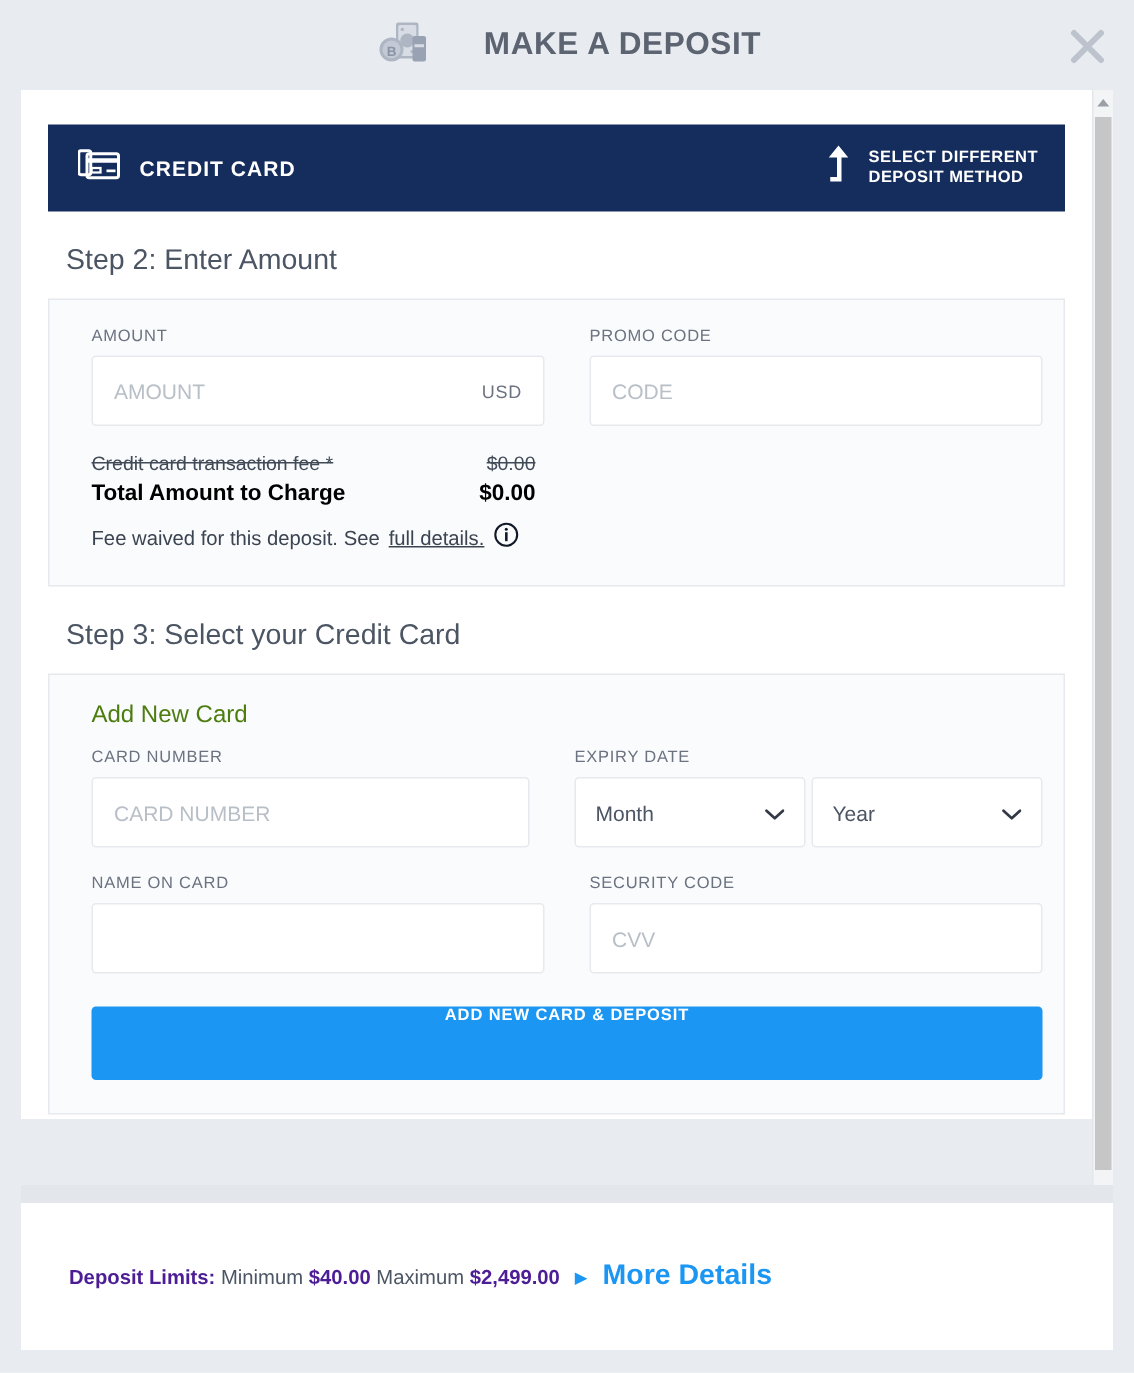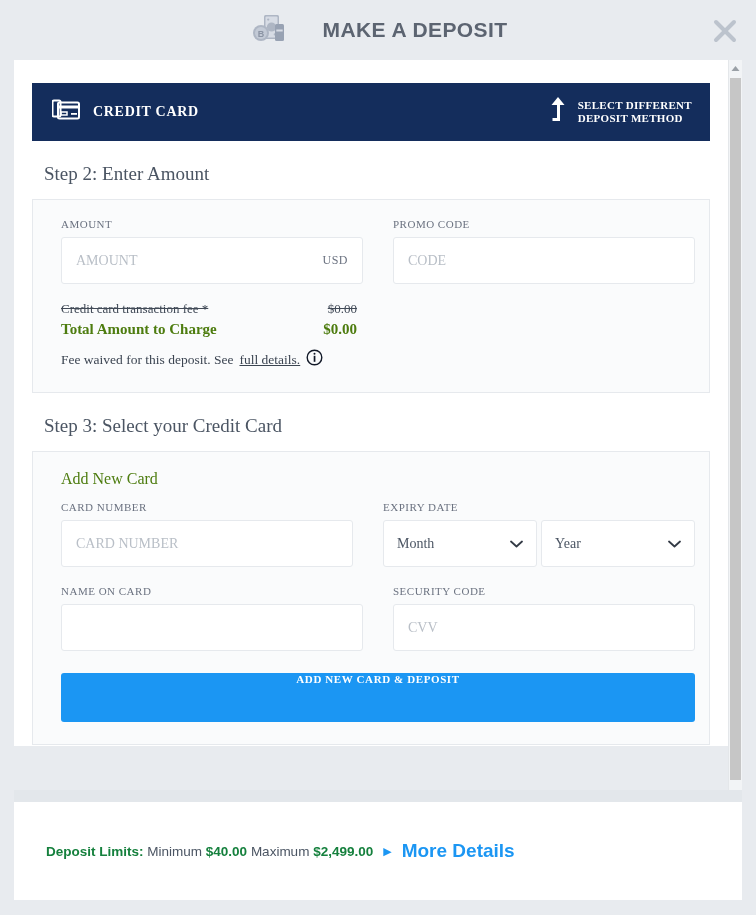--- a/index.html
+++ b/index.html
@@ -36,21 +36,20 @@
     display: flex; align-items: center; justify-content: center;
     cursor: pointer;
   }
 
   
   .panel {
     position: absolute; left: 14px; top: 60px;
     width: 728px; height: 686px;
     background: #ffffff;
     overflow: hidden;
-    font-family: Liberation Serif, serif;
   }
   .panel-inner {
     position: absolute; left: 0; top: 0;
     width: 714px; height: 730px;
     background: #ffffff;
     padding: 0;
   }
 
   
   .method-bar {
@@ -108,21 +107,21 @@
   
   .fee-block { margin-top: 17px; width: 296px; }
   .fee-line {
     display: flex; justify-content: space-between; align-items: baseline;
     font-size: 13px; color: #414a57;
     text-decoration: line-through;
     margin-bottom: 4px;
   }
   .total-line {
     display: flex; justify-content: space-between; align-items: baseline;
-    font-size: 15px; color: #4d7c0f; font-weight: bold;
+    font-size: 15px; color: #000000; font-weight: bold;
     margin-bottom: 11px;
   }
   .waived {
     font-size: 13.5px; color: #3b4451;
     display: flex; align-items: center; gap: 6px;
   }
   .waived u { text-decoration: underline; }
   .info-icon { display: inline-block; vertical-align: middle; }
 
   
@@ -163,21 +162,21 @@
     position: absolute; left: 14px; top: 802px;
     width: 728px; height: 98px;
     background: #ffffff;
     display: flex; align-items: center;
   }
   .footer-inner {
     display: flex; align-items: center; gap: 10px;
     margin-left: 32px;
     font-size: 13.5px; color: #4b5563;
   }
-  .footer-inner b { color: #15803d; }
+  .footer-inner b { color: #4c1d95; }
   .more-details {
     color: #1b96f3; font-weight: bold; font-size: 19px; cursor: pointer;
   }
   .tri { color: #1b96f3; font-size: 11px; }
 
   
   .scrollbar {
     position: absolute; left: 728px; top: 60px;
     width: 14px; height: 730px;
     background: #f2f4f6;

